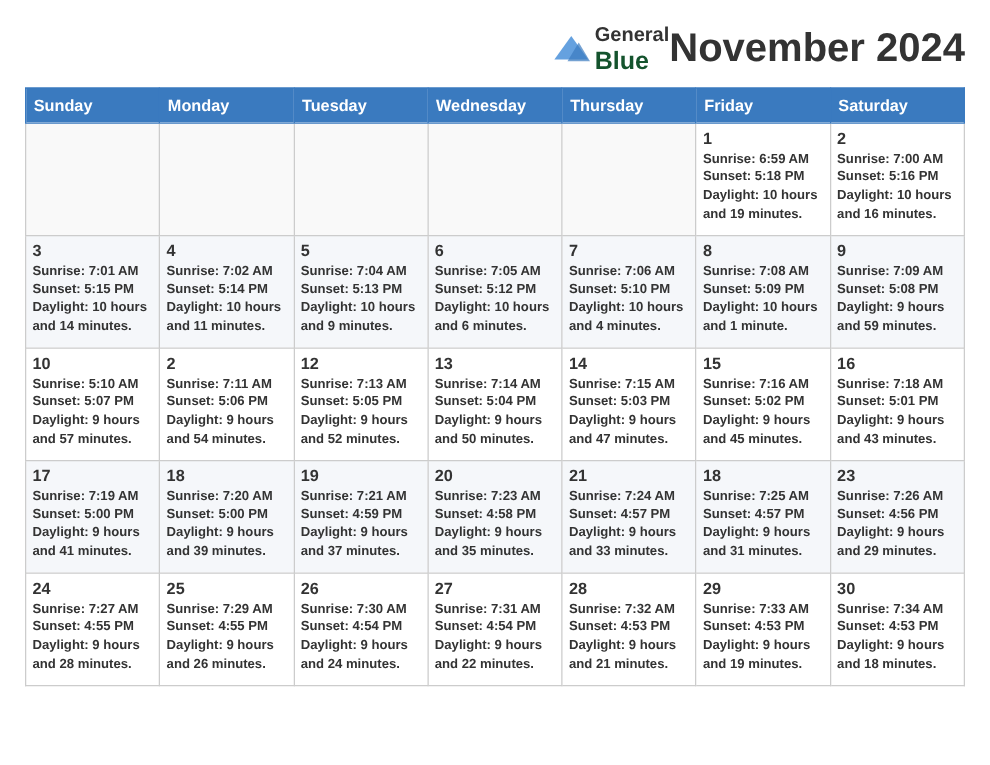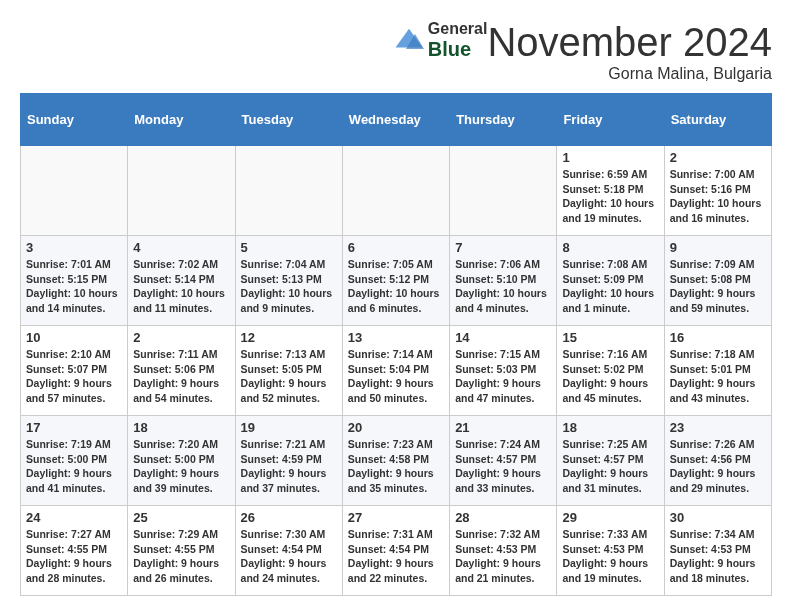--- a/index.html
+++ b/index.html
@@ -37,37 +37,37 @@
       color: #14532d;
     }
     .logo-icon {
       width: 30px;
       height: 30px;
     }
     .title-block {
       text-align: right;
     }
     .month-title {
-      font-size: 40px;
-      font-weight: normal;
+      font-size: 32px;
+      font-weight: bold;
       color: #333;
     }
     .location {
       font-size: 16px;
       color: #333;
     }
     table {
       width: 100%;
       border-collapse: collapse;
     }
     th {
       background-color: #3a7abf;
       color: white;
       text-align: left;
-      padding: 18px 6px;
+      padding: 6px 6px;
       font-size: 13px;
       font-weight: bold;
       border: 1px solid #3a7abf;
     }
     td {
       vertical-align: top;
       border: 1px solid #ccc;
       padding: 4px 5px;
       font-size: 11px;
       color: #333;
@@ -109,21 +109,20 @@
       <polygon points="20,5 38,30 2,30" fill="#4a90d9" opacity="0.85"></polygon>
       <polygon points="28,12 40,32 16,32" fill="#3a7abf" opacity="0.7"></polygon>
     </svg>
     <div class="logo-text">
       <span class="logo-general">General</span>
       <span class="logo-blue">Blue</span>
     </div>
   </div>
   <div class="title-block">
     <div class="month-title">November 2024</div>
-    <div class="location">Gorna Malina, Bulgaria</div>
   </div>
 </div>
 
 <table>
   <thead>
     <tr>
     <th>Sunday</th>
         <th>Monday</th>
         <th>Tuesday</th>
         <th>Wednesday</th>
@@ -192,21 +191,21 @@
         <td>
           <div class="day-num">9</div>
           <div class="day-info">Sunrise: 7:09 AM
 Sunset: 5:08 PM
 Daylight: 9 hours and 59 minutes.</div>
         </td>
       </tr>
       <tr>
         <td>
           <div class="day-num">10</div>
-          <div class="day-info">Sunrise: 2:10 AM
+          <div class="day-info">Sunrise: 5:10 AM
 Sunset: 5:07 PM
 Daylight: 9 hours and 57 minutes.</div>
         </td>
         <td>
           <div class="day-num">2</div>
           <div class="day-info">Sunrise: 7:11 AM
 Sunset: 5:06 PM
 Daylight: 9 hours and 54 minutes.</div>
         </td>
         <td>

